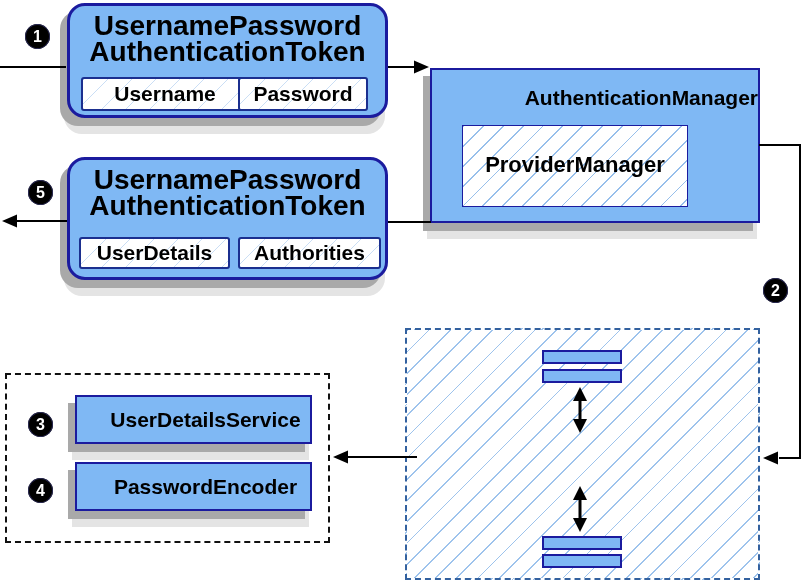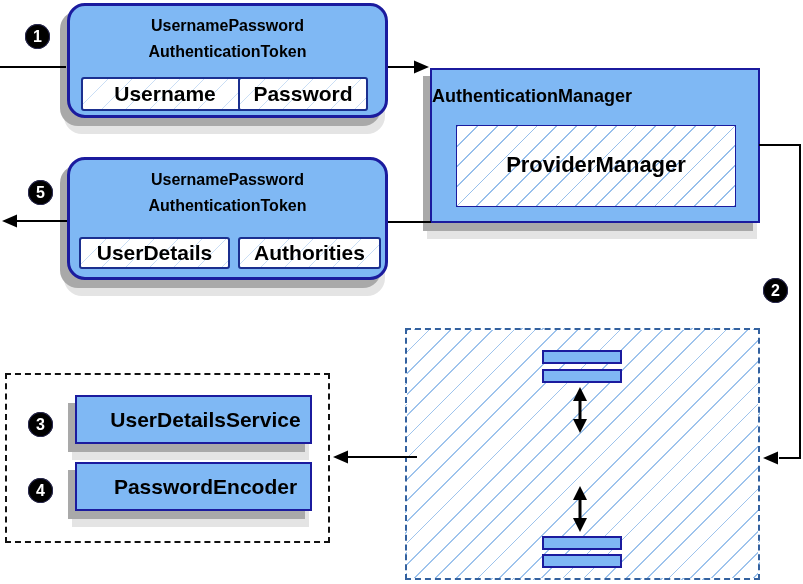--- a/index.html
+++ b/index.html
@@ -9,21 +9,21 @@
   }
   .abs{position:absolute;box-sizing:border-box;}
   
   .bluebox{
     background:#7fb8f4;border:2px solid #1b1b9e;
     box-shadow:-7px 8px 0 #a9a9a9,-3px 16px 0 #e4e4e4;
   }
   .rounded{border-radius:18px;border-width:3px;}
   .token-title{
     position:absolute;left:0;right:0;top:7px;text-align:center;
-    font-weight:bold;font-size:16px;line-height:26px;
+    font-weight:bold;font-size:28px;line-height:26px;
   }
   
   .field{
     background-color:#ffffff;
     background-image:repeating-linear-gradient(135deg, rgba(150,190,235,.5) 0, rgba(150,190,235,.5) 1.2px, transparent 1.2px, transparent 17px);
     border:2px solid #1b2f8f;border-radius:3px;
     font-weight:bold;font-size:21px;text-align:center;
   }
   .hatch-inner{
     background-color:#ffffff;
@@ -61,22 +61,22 @@
   <div class="abs bluebox rounded" style="left:67px;top:3px;width:321px;height:115px;">
     <div class="token-title">
       <div>UsernamePassword</div>
       <div>AuthenticationToken</div>
     </div>
     <div class="abs field" style="left:11px;top:71px;width:168px;height:34px;line-height:30px;">Username</div>
     <div class="abs field" style="left:168px;top:71px;width:130px;height:34px;line-height:30px;">Password</div>
   </div>
 
   <div class="abs bluebox" style="left:430px;top:68px;width:330px;height:155px;">
-    <div class="abs" style="left:0;right:0;top:16px;text-align:left;font-weight:bold;font-size:18px;">AuthenticationManager</div>
-    <div class="abs hatch-inner" style="left:24px;top:55px;width:280px;height:82px;line-height:78px;">ProviderManager</div>
+    <div class="abs" style="left:0;right:0;top:16px;text-align:right;font-weight:bold;font-size:21px;">AuthenticationManager</div>
+    <div class="abs hatch-inner" style="left:30px;top:55px;width:226px;height:82px;line-height:78px;">ProviderManager</div>
   </div>
 
   <div class="abs bluebox rounded" style="left:67px;top:157px;width:321px;height:123px;">
     <div class="token-title">
       <div>UsernamePassword</div>
       <div>AuthenticationToken</div>
     </div>
     <div class="abs field" style="left:9px;top:77px;width:151px;height:32px;line-height:28px;">UserDetails</div>
     <div class="abs field" style="left:168px;top:77px;width:143px;height:32px;line-height:28px;">Authorities</div>
   </div>

